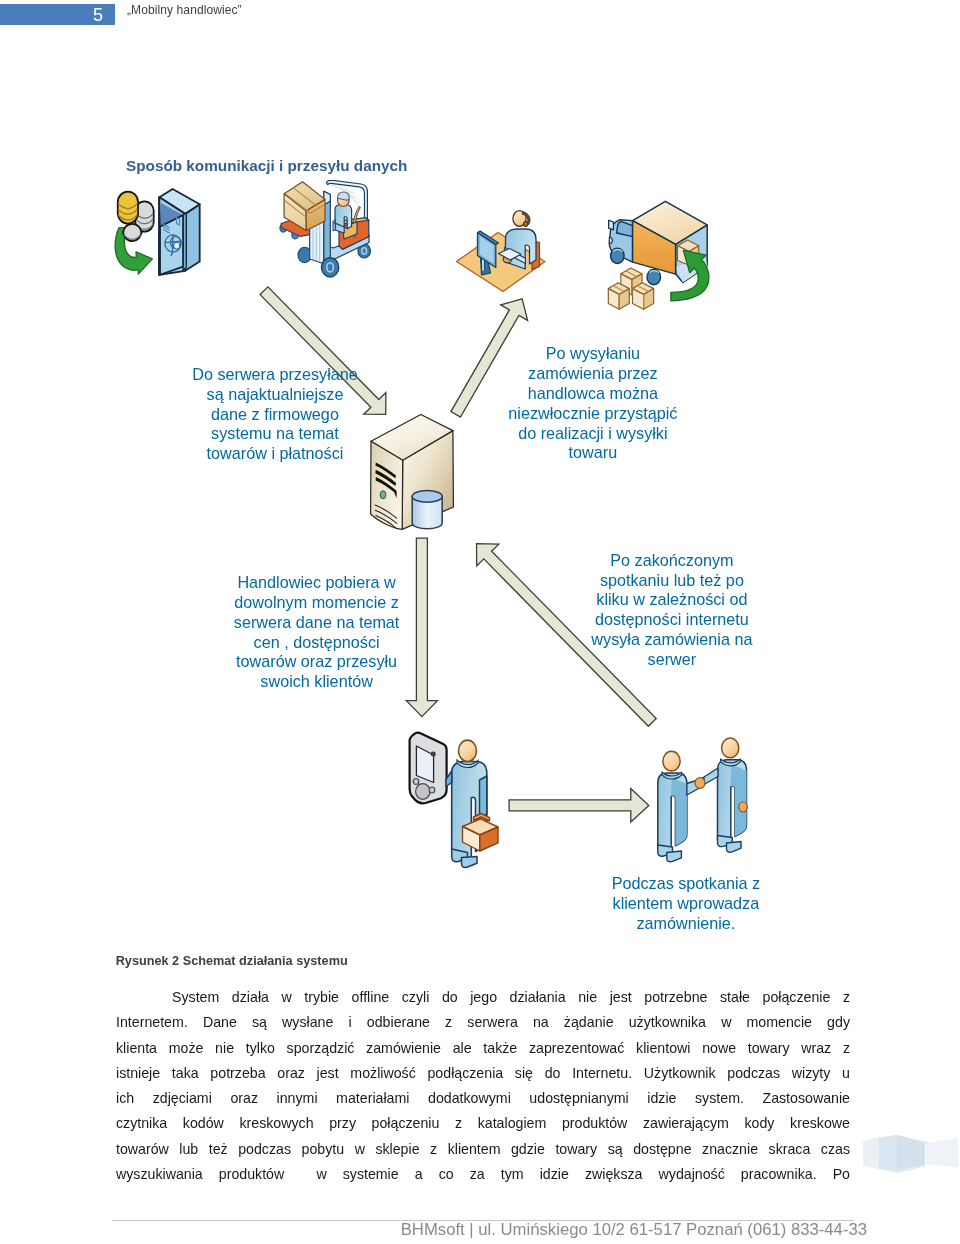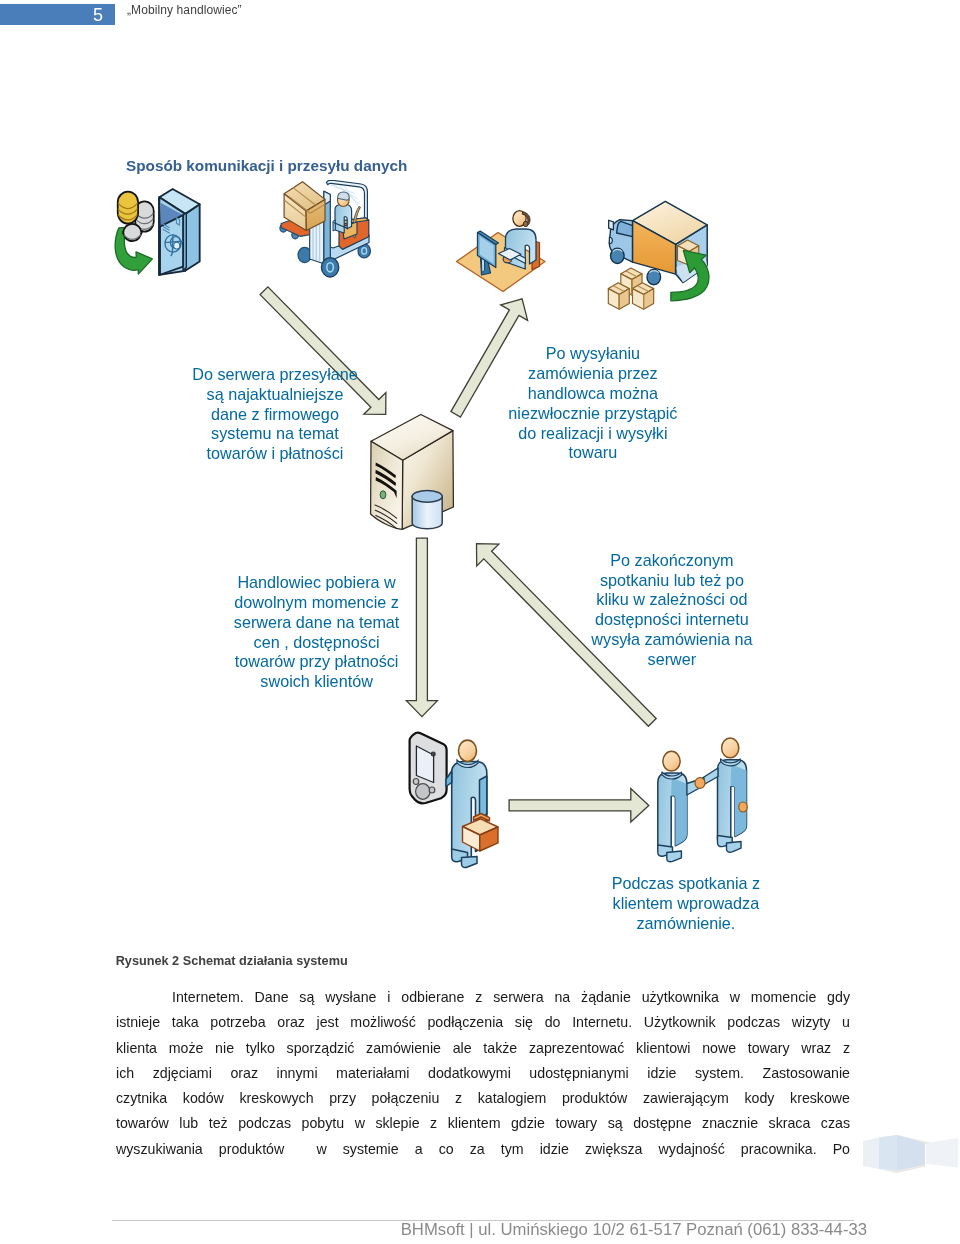--- a/index.html
+++ b/index.html
@@ -412,44 +412,45 @@
         <div>handlowca można</div>
         <div>niezwłocznie przystąpić</div>
         <div>do realizacji i wysyłki</div>
         <div class="last">towaru</div>
       </div>
     <div class="dlabel l3">
         <div>Handlowiec pobiera w</div>
         <div>dowolnym momencie z</div>
         <div>serwera dane na temat</div>
         <div>cen , dostępności</div>
-        <div>towarów przy płatności</div>
+        <div>towarów oraz przesyłu</div>
         <div class="last">swoich klientów</div>
       </div>
     <div class="dlabel l4">
         <div>Po zakończonym</div>
         <div>spotkaniu lub też po</div>
         <div>kliku w zależności od</div>
         <div>dostępności internetu</div>
         <div>wysyła zamówienia na</div>
         <div class="last">serwer</div>
       </div>
     <div class="dlabel l5">
         <div>Podczas spotkania z</div>
         <div>klientem wprowadza</div>
         <div class="last">zamównienie.</div>
       </div>
   </div>
 
   <div class="fig-caption">Rysunek 2 Schemat działania systemu</div>
 
   <div class="body-text">
+      <div class="bl">System działa w trybie offline czyli do jego działania nie jest potrzebne stałe połączenie z</div>
       <div class="bl">Internetem. Dane są wysłane i odbierane z serwera na żądanie użytkownika w momencie gdy</div>
+      <div class="bl">klienta może nie tylko sporządzić zamówienie ale także zaprezentować klientowi nowe towary wraz z</div>
       <div class="bl">istnieje taka potrzeba oraz jest możliwość podłączenia się do Internetu. Użytkownik podczas wizyty u</div>
-      <div class="bl">klienta może nie tylko sporządzić zamówienie ale także zaprezentować klientowi nowe towary wraz z</div>
       <div class="bl">ich zdjęciami oraz innymi materiałami dodatkowymi udostępnianymi idzie system. Zastosowanie</div>
       <div class="bl">czytnika kodów kreskowych przy połączeniu z katalogiem produktów zawierającym kody kreskowe</div>
       <div class="bl">towarów lub też podczas pobytu w sklepie z klientem gdzie towary są dostępne znacznie skraca czas</div>
       <div class="bl last">wyszukiwania produktów  w systemie a co za tym idzie zwiększa wydajność pracownika. Po</div>
     </div>
 
   <div class="watermark">
     <svg viewBox="0 0 110 60" width="110" height="60" xmlns="http://www.w3.org/2000/svg">
       <g opacity="0.55">
         <path d="M8,16 L24,12.5 L24,44 L8,41 Z" fill="#dde4ed"></path>

